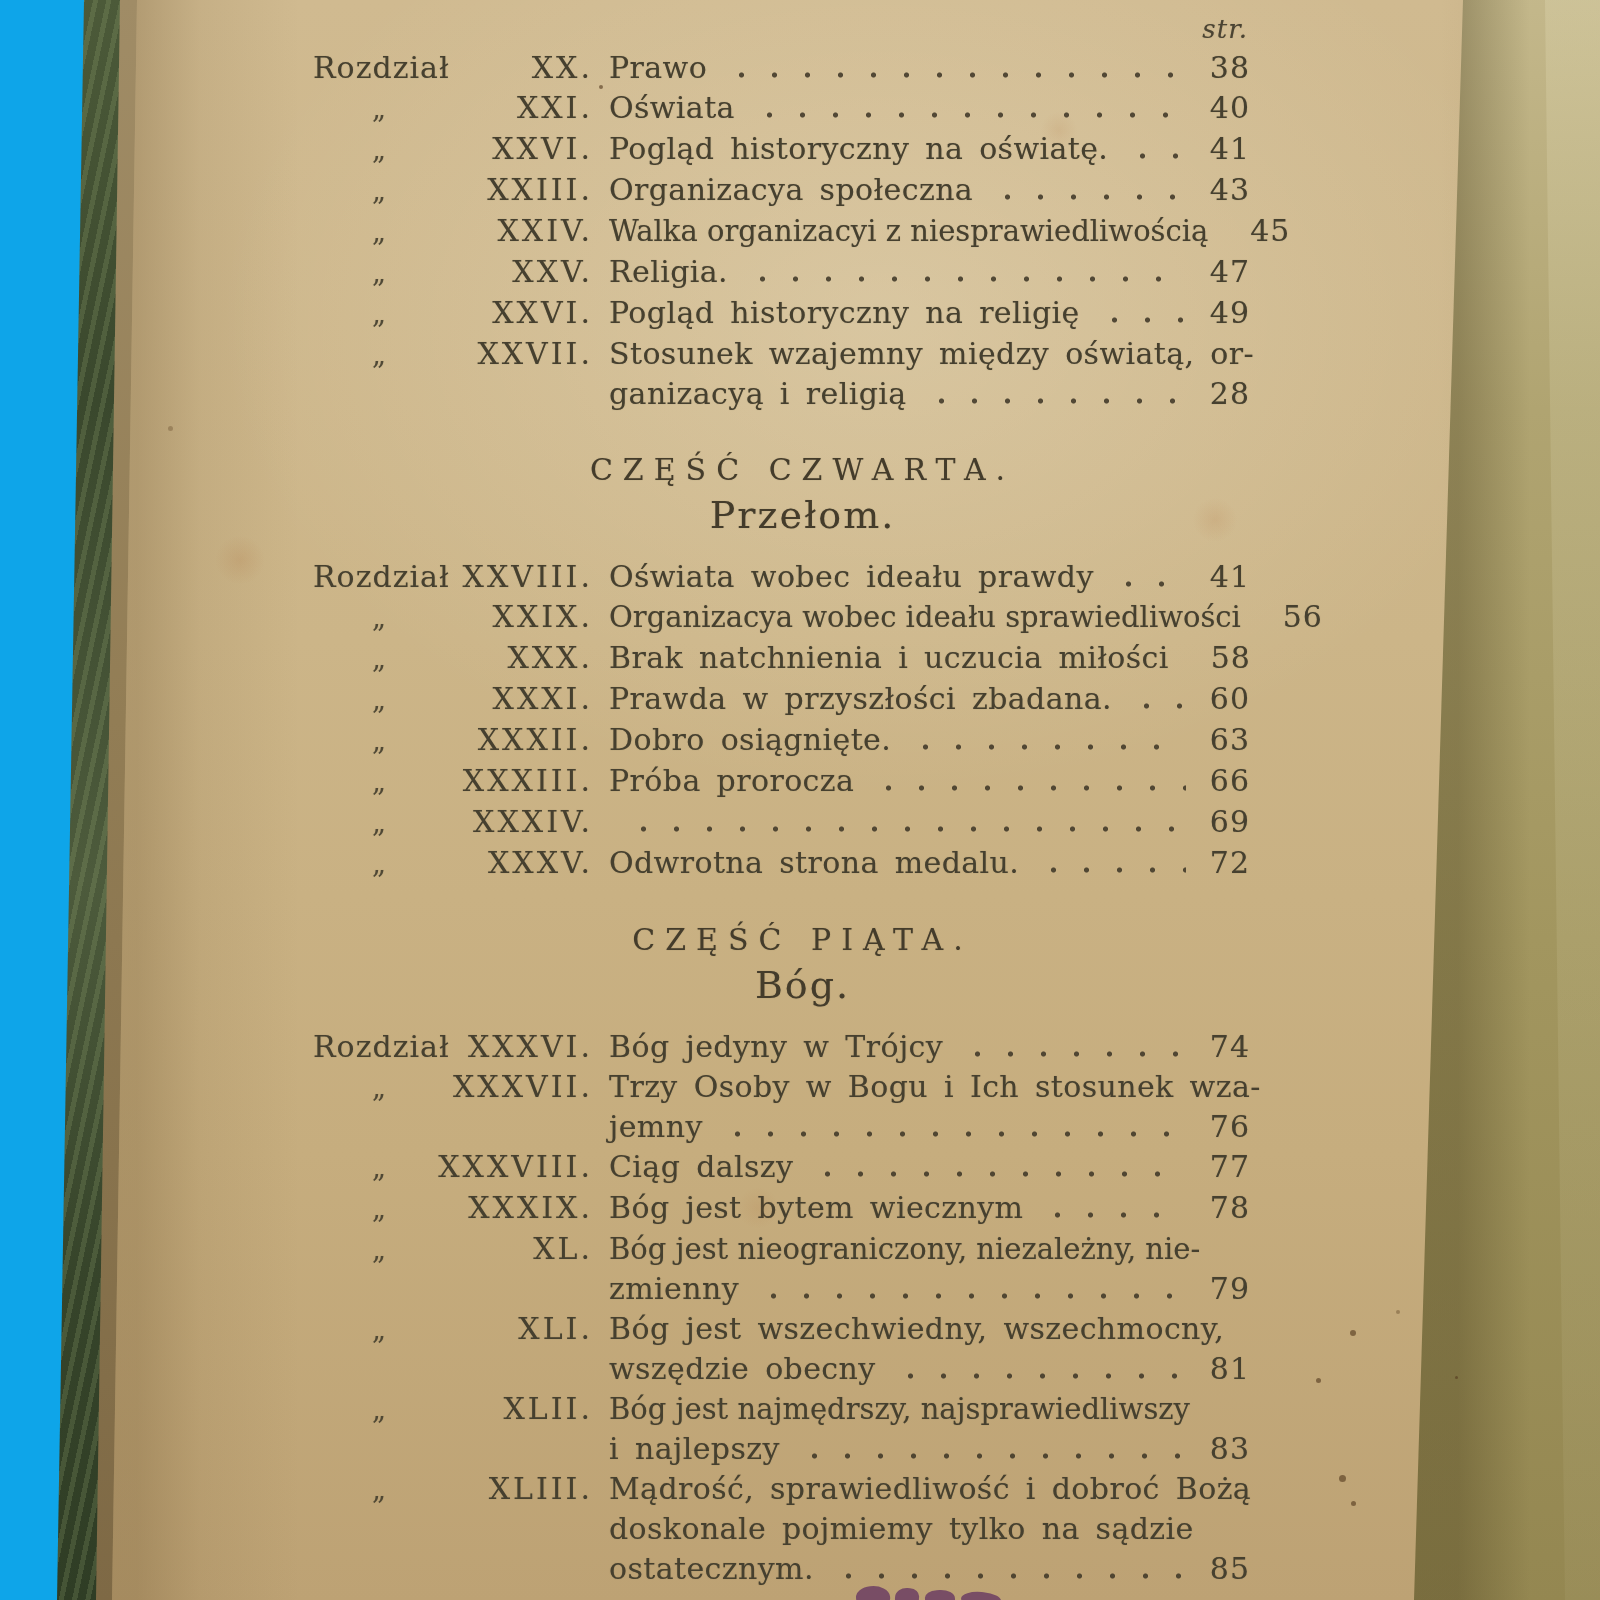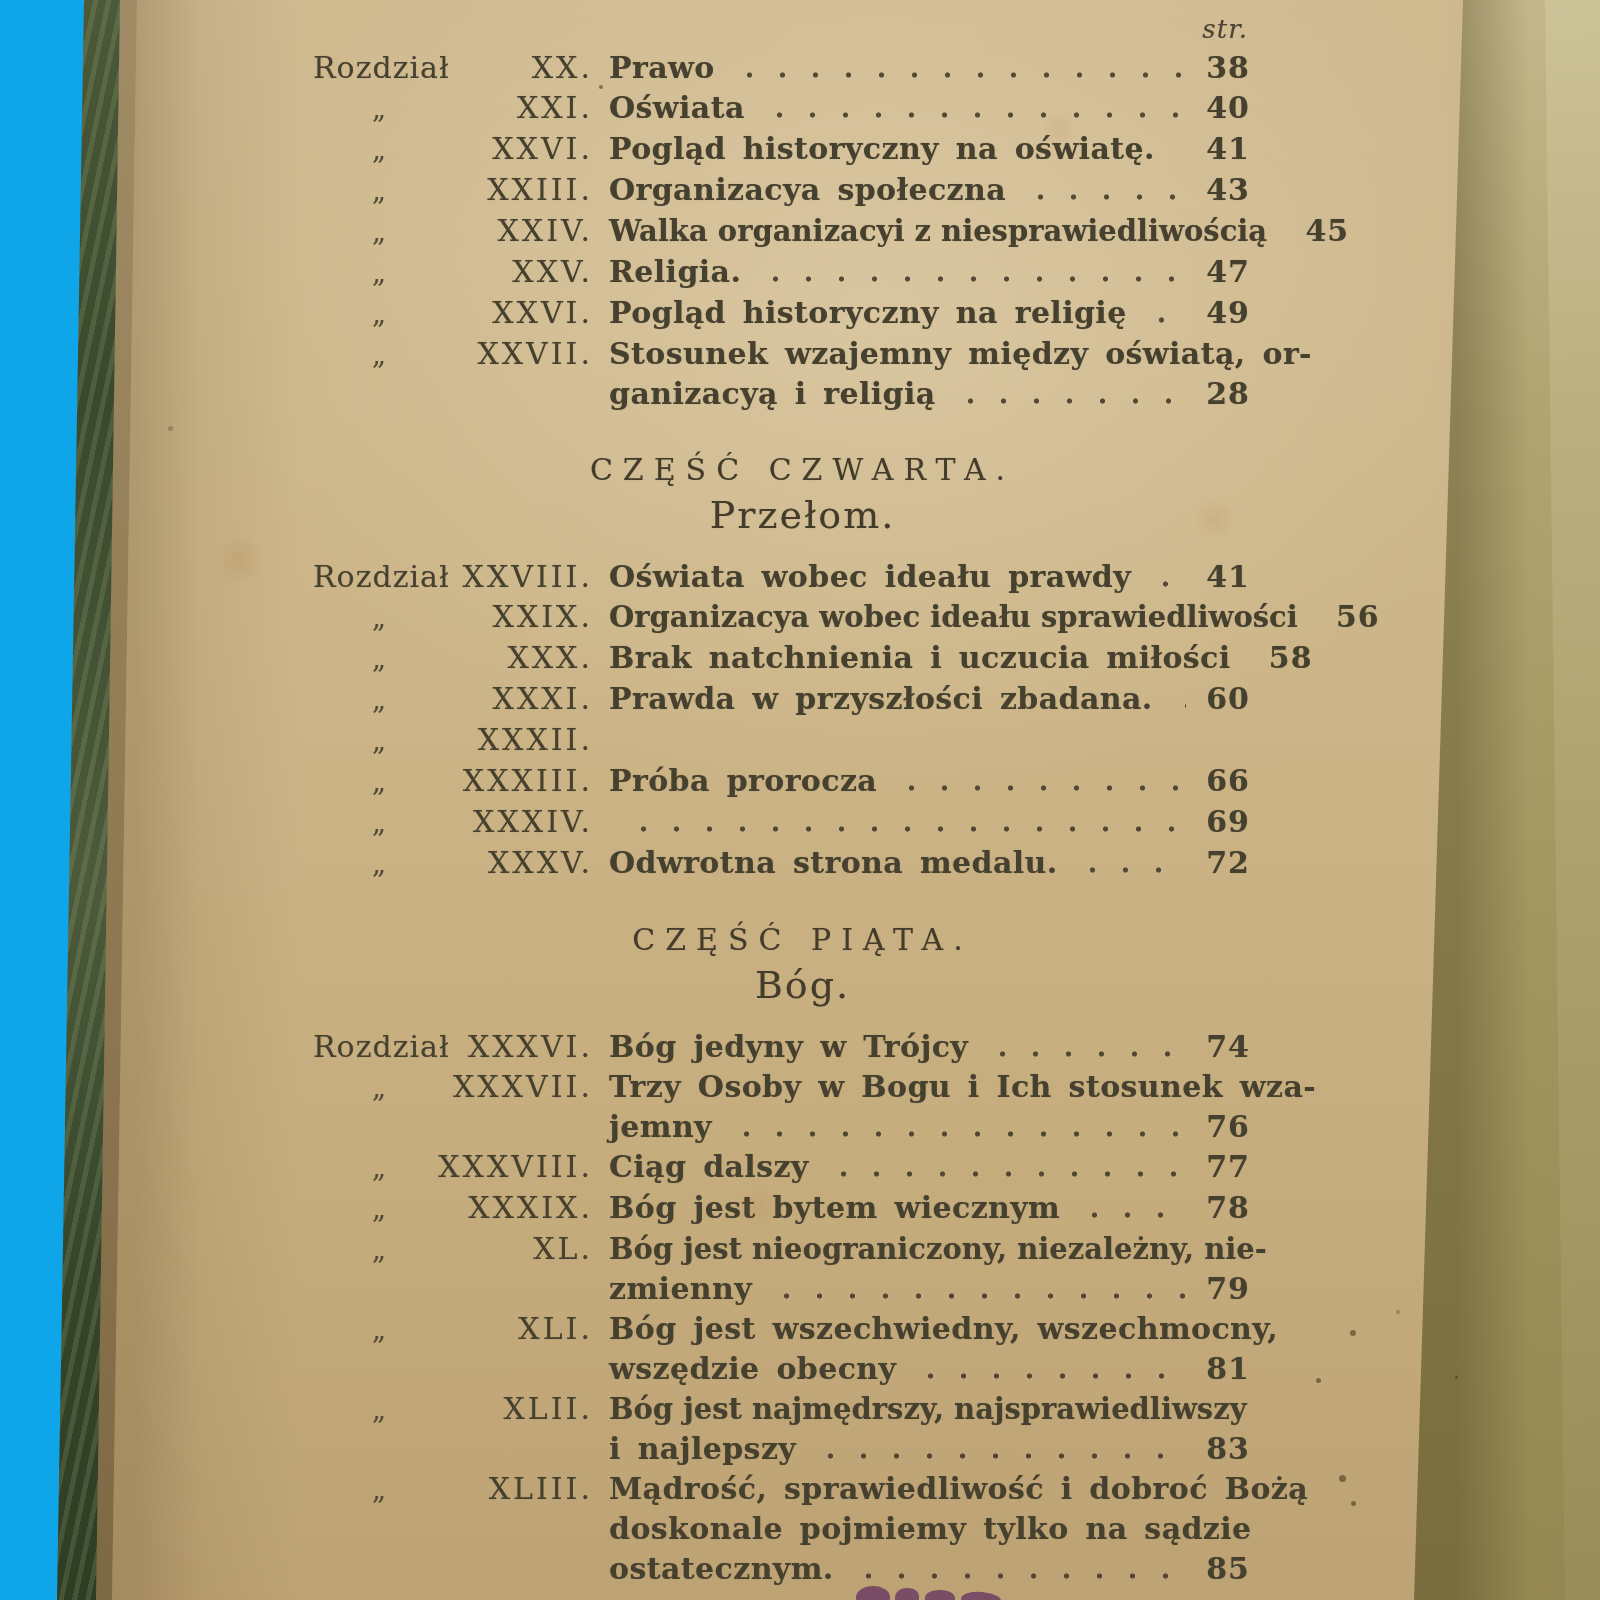--- a/index.html
+++ b/index.html
@@ -62,21 +62,21 @@
     text-align:right;font-style:italic;font-size:26px;
     padding:14px 2px 4px 0;letter-spacing:1px;color:#4b4433;
   }
 
   .entry{display:flex;align-items:flex-start;line-height:40px;}
   .chap{width:443px;flex:none;display:flex;align-items:baseline;}
   .chap-label{margin-left:163px;letter-spacing:1px;white-space:nowrap;}
   .chap-label.ditto{margin-left:222px;font-size:27px;opacity:.92;}
   .chap-num{margin-left:auto;letter-spacing:3px;white-space:nowrap;}
   .titlecol{flex:1;min-width:0;padding-left:16px;}
-  .tline{display:flex;align-items:baseline;font-weight:bold;}
+  .tline{display:flex;align-items:baseline;}
   .tline .txt{white-space:nowrap;word-spacing:6px;letter-spacing:0.4px;}
   .tline .txt.tight{word-spacing:0px;letter-spacing:0px;font-size:29px;}
   .leader{
     flex:1;align-self:flex-end;height:12px;margin:0 6px 7px 18px;min-width:0;
     background-image:radial-gradient(circle, rgba(64,56,40,0.88) 2.1px, rgba(64,56,40,0) 3px);
     background-size:33px 12px;background-position:left center;background-repeat:repeat-x;
   }
   .leader.noleader{background:none;}
   .pagenum{width:58px;flex:none;text-align:right;letter-spacing:1px;}
 
@@ -278,20 +278,27 @@
               <span class="txt">Prawda w przyszłości zbadana.</span>
               <span class="leader"></span>
               <span class="pagenum">60</span>
             </div>
           </div>
         </div>
         <div class="entry">
           <div class="chap">
             <span class="chap-label ditto">„</span>
             <span class="chap-num">XXXII.</span>
+          </div>
+          <div class="titlecol">
+            <div class="tline">
+              <span class="txt">Dobro osiągnięte.</span>
+              <span class="leader"></span>
+              <span class="pagenum">63</span>
+            </div>
           </div>
         </div>
         <div class="entry">
           <div class="chap">
             <span class="chap-label ditto">„</span>
             <span class="chap-num">XXXIII.</span>
           </div>
           <div class="titlecol">
             <div class="tline">
               <span class="txt">Próba prorocza</span>

